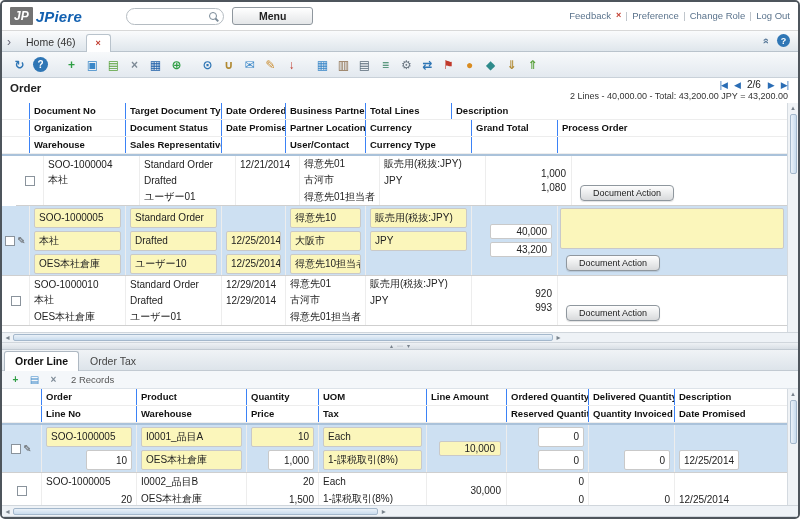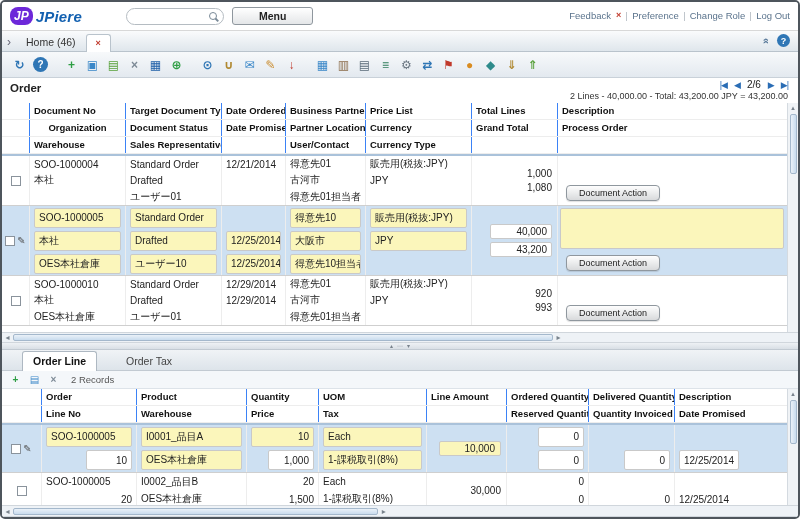--- a/index.html
+++ b/index.html
@@ -1,20 +1,20 @@
 <!DOCTYPE html>
 <html><head>
 <meta charset="utf-8">
 <style>
 *{margin:0;padding:0;box-sizing:border-box;}
 body{font-family:"Liberation Sans","DejaVu Sans",sans-serif;background:#fff;}
 .window{width:800px;height:519px;background:#fff;border:2px solid #4e555c;border-radius:5px;overflow:hidden;display:flex;flex-direction:column;}
 
 .hdr{height:29px;flex:none;display:flex;align-items:center;padding:0 8px;background:#fff;border-bottom:1px solid #d8d8d8;}
-.logo-jp{background:#6d28d9;color:#fff;font-weight:bold;font-style:italic;font-size:12px;padding:2px 4px;border-radius:8px;}
+.logo-jp{background:#737373;color:#fff;font-weight:bold;font-style:italic;font-size:12px;padding:2px 4px;border-radius:1px;}
 .logo-name{color:#1260b0;font-weight:bold;font-style:italic;font-size:15px;margin-left:3px;letter-spacing:.2px;}
 .search-wrap{margin-left:44px;width:98px;height:17px;border:1px solid #b5bcc2;border-radius:9px;display:flex;align-items:center;padding:0 6px;background:#fff;}
 .search-input{border:none;outline:none;flex:1;min-width:0;font-size:10px;background:transparent;}
 .mag{width:8px;height:8px;border:1.5px solid #7a8a98;border-radius:50%;position:relative;flex:none;}
 .mag::after{content:'';position:absolute;width:4px;height:1.5px;background:#7a8a98;transform:rotate(45deg);right:-3px;bottom:-1px;}
 .menu-btn{margin-left:8px;font-size:10.5px;font-weight:bold;color:#222;background:linear-gradient(#fff,#e4e6e8);border:1px solid #8f979e;border-radius:3px;padding:0 26px;height:18px;cursor:pointer;}
 .userblock{margin-left:auto;text-align:right;line-height:1.3;}
 .user-line{font-size:8px;color:#8a8f96;}
 .hlinks{display:flex;align-items:center;justify-content:flex-end;gap:5px;font-size:9.5px;color:#5a738c;}
 .hlink{cursor:pointer;white-space:nowrap;}
@@ -80,21 +80,21 @@
 .hscroll{height:11px;flex:none;background:#eef2f6;border-top:1px solid #d0d6dc;border-bottom:1px solid #d0d6dc;display:flex;align-items:center;padding:0 1px;gap:1px;}
 .hthumb{height:7px;border:1px solid #a4b8cc;background:linear-gradient(#eaf1f8,#c9dcee);border-radius:2px;}
 .hthumb-top{width:68%;}
 .hthumb-bot{width:46%;}
 .hsarrow{font-size:8px;color:#78828c;width:9px;text-align:center;cursor:pointer;flex:none;line-height:9px;}
 
 .splitter{height:7px;flex:none;background:linear-gradient(#eef1f4,#d9dfe5);border-bottom:1px solid #c2cad2;display:flex;align-items:center;justify-content:center;gap:4px;cursor:row-resize;}
 .grip{font-size:6px;color:#78828c;line-height:1;}
 
 .btabs{height:21px;flex:none;background:linear-gradient(#f0f3f6,#dde4ea);border-bottom:1px solid #c2cad2;display:flex;align-items:flex-end;padding:0 2px;}
-.btab{font-size:10.5px;color:#444;padding:3px 10px;border:1px solid transparent;border-bottom:none;cursor:pointer;margin-left:18px;}
+.btab{font-size:10.5px;color:#444;padding:3px 10px;border:1px solid transparent;border-bottom:none;cursor:pointer;}
 .btab.active{background:#fff;border-color:#aeb8c2;border-radius:3px 3px 0 0;font-weight:bold;color:#111;margin-bottom:-1px;padding-bottom:4px;}
 .btoolbar{height:18px;flex:none;background:#f4f7fa;border-bottom:1px solid #dde3e9;display:flex;align-items:center;gap:4px;padding:0 6px;}
 .btoolbar .tico{width:15px;height:15px;font-size:10px;}
 .brec-label{font-size:9.5px;color:#555;margin-left:6px;}
 </style>
 </head>
 <body>
 
 <div class="window">
 
@@ -180,47 +180,46 @@
 
   <div class="grid-wrap">
     <div class="grid-main">
       <div class="ghead" id="ogrid-head">
           <div class="ghrow">
             <div class="ghcell" style="width: 28px;"></div>
             <div class="ghcell" style="width: 96px;">Document No</div>
             <div class="ghcell" style="width: 96px;">Target Document Type</div>
             <div class="ghcell" style="width: 64px;">Date Ordered</div>
             <div class="ghcell" style="width: 80px;">Business Partner</div>
-            <div class="ghcell" style="width: 106px;">Price List</div>
             <div class="ghcell" style="width: 86px;">Total Lines</div>
             <div class="ghcell" style="flex: 1 1 0%; border-right: none;">Description</div>
           </div>
           <div class="ghrow">
             <div class="ghcell" style="width: 28px;"></div>
-            <div class="ghcell" style="width: 96px; text-align: center;">Organization</div>
+            <div class="ghcell" style="width: 96px;">Organization</div>
             <div class="ghcell" style="width: 96px;">Document Status</div>
             <div class="ghcell" style="width: 64px;">Date Promised</div>
             <div class="ghcell" style="width: 80px;">Partner Location</div>
             <div class="ghcell" style="width: 106px;">Currency</div>
             <div class="ghcell" style="width: 86px;">Grand Total</div>
             <div class="ghcell" style="flex: 1 1 0%; border-right: none;">Process Order</div>
           </div>
           <div class="ghrow">
             <div class="ghcell" style="width: 28px;"></div>
             <div class="ghcell" style="width: 96px;">Warehouse</div>
             <div class="ghcell" style="width: 96px;">Sales Representative</div>
             <div class="ghcell" style="width: 64px;"></div>
             <div class="ghcell" style="width: 80px;">User/Contact</div>
             <div class="ghcell" style="width: 106px;">Currency Type</div>
             <div class="ghcell" style="width: 86px;"></div>
             <div class="ghcell" style="flex: 1 1 0%; border-right: none;"></div>
           </div>
         </div>
       <div class="gbody fixed" id="ogrid-body">
-          <div class="orec" style="height: 50px;">
+          <div class="orec" style="height: 50px; margin-left: 14px;">
             <div class="osel" style="width: 28px;">
               <span class="cbx"></span>
             </div>
             <div class="ocol" style="width: 96px;">
               <div class="slot">SOO-1000004</div>
               <div class="slot">本社</div>
               <div class="slot"></div>
             </div>
             <div class="ocol" style="width: 96px;">
               <div class="slot">Standard Order</div>

